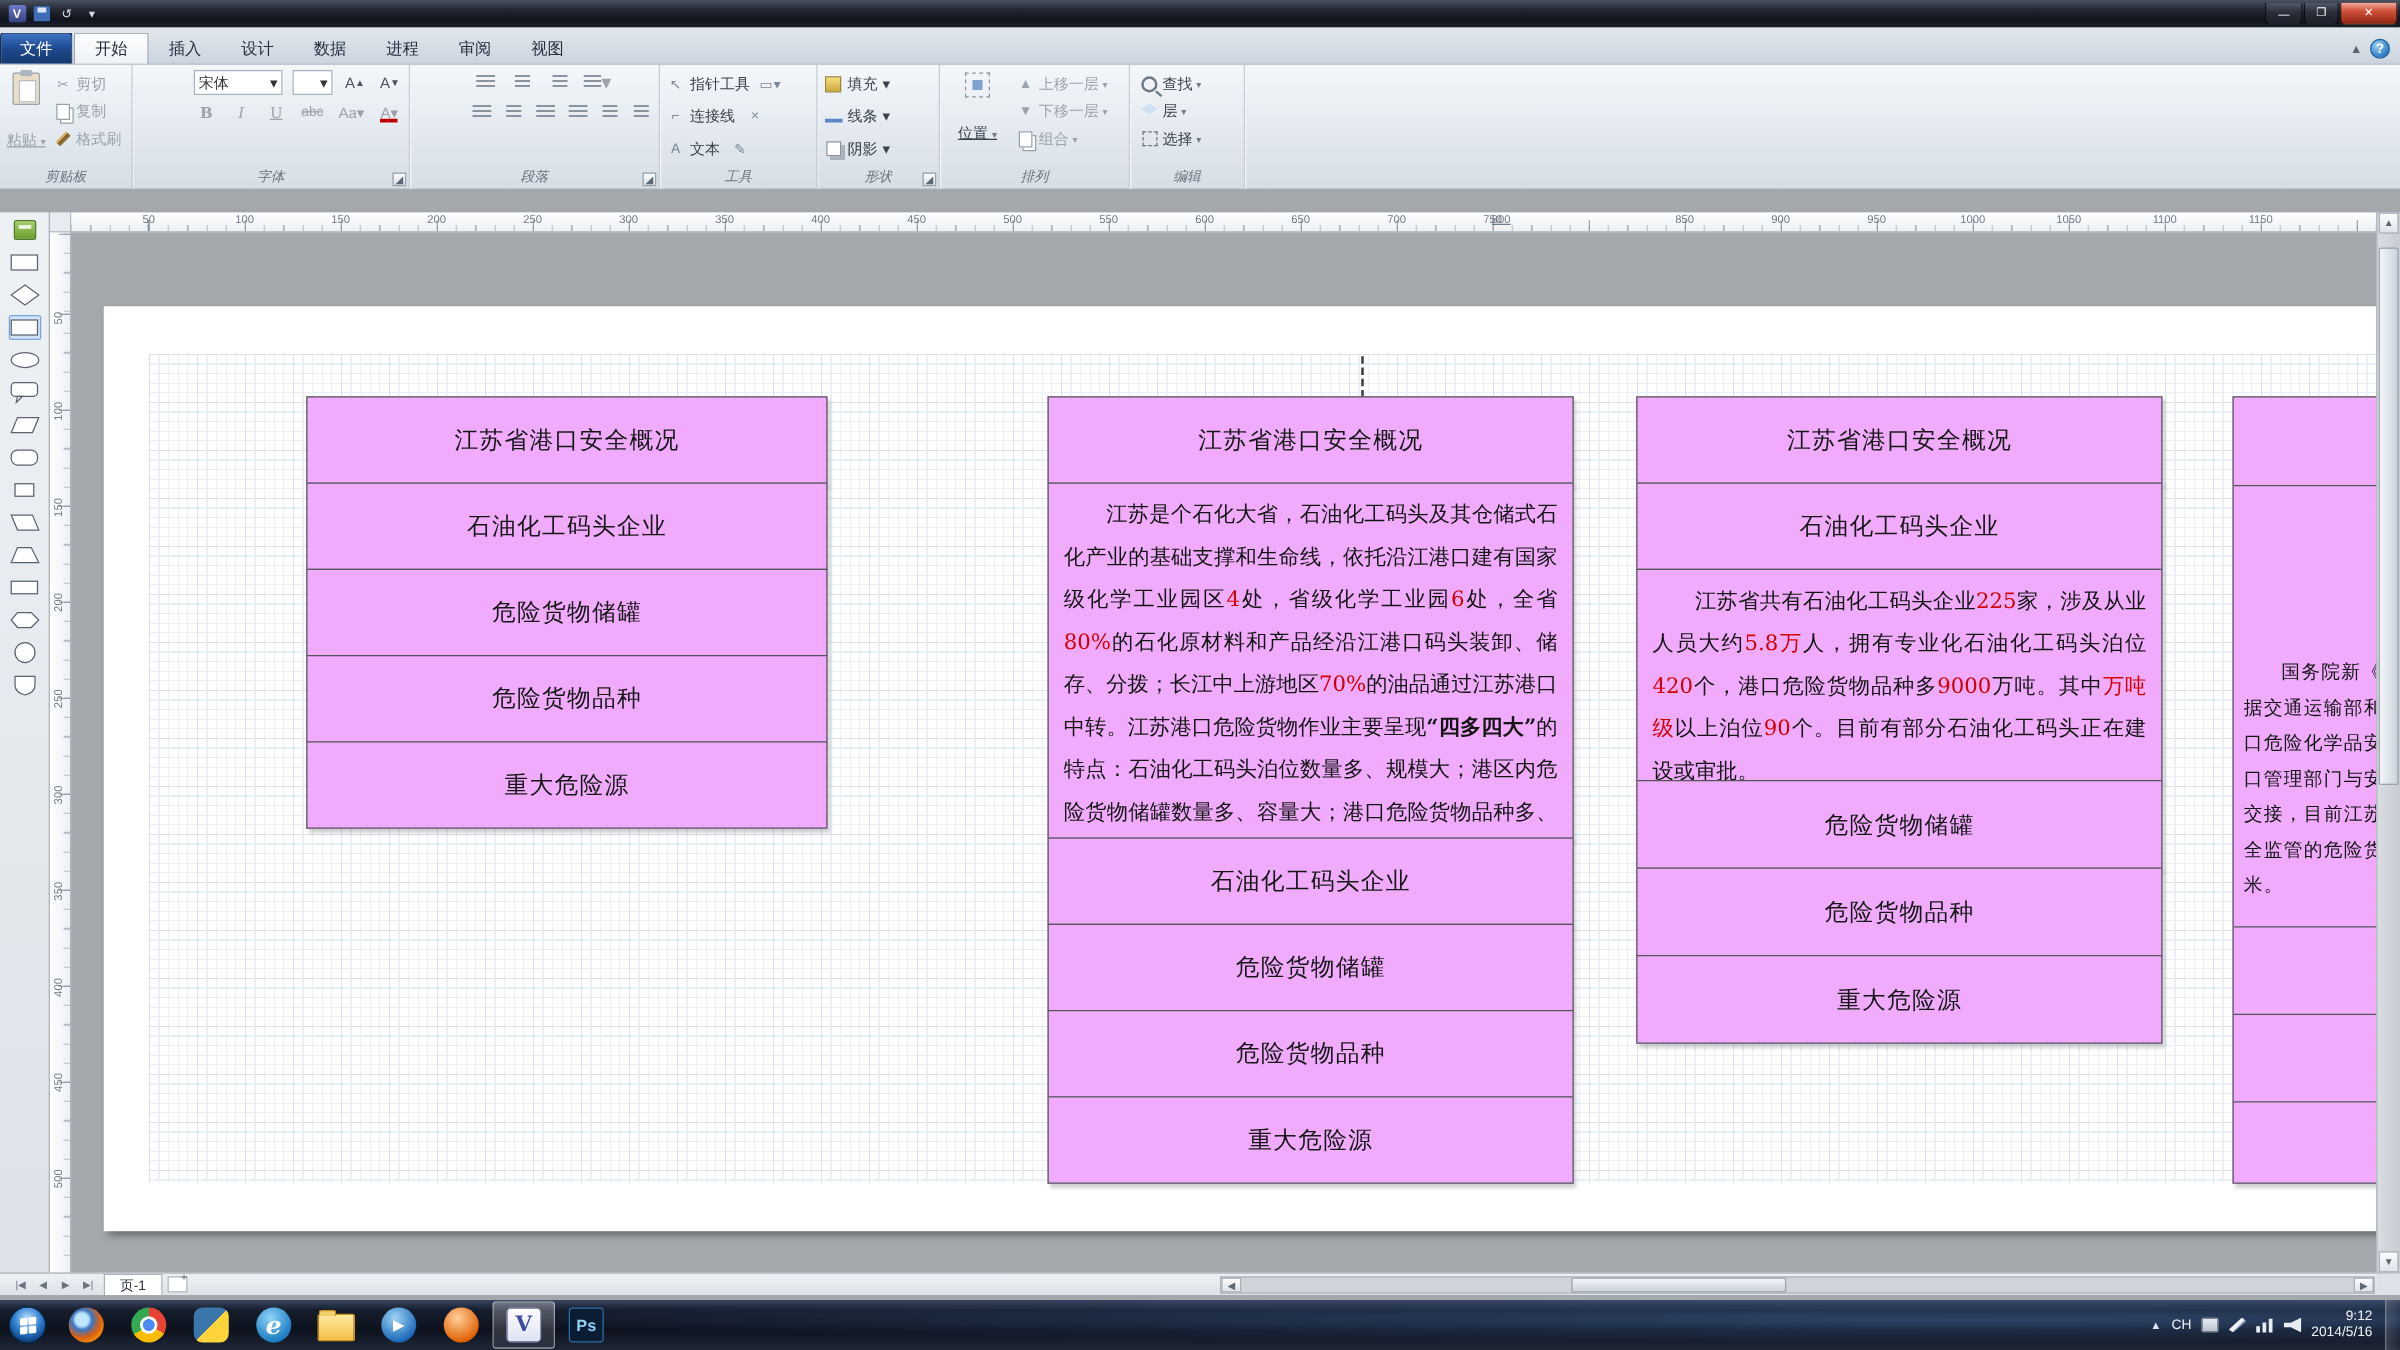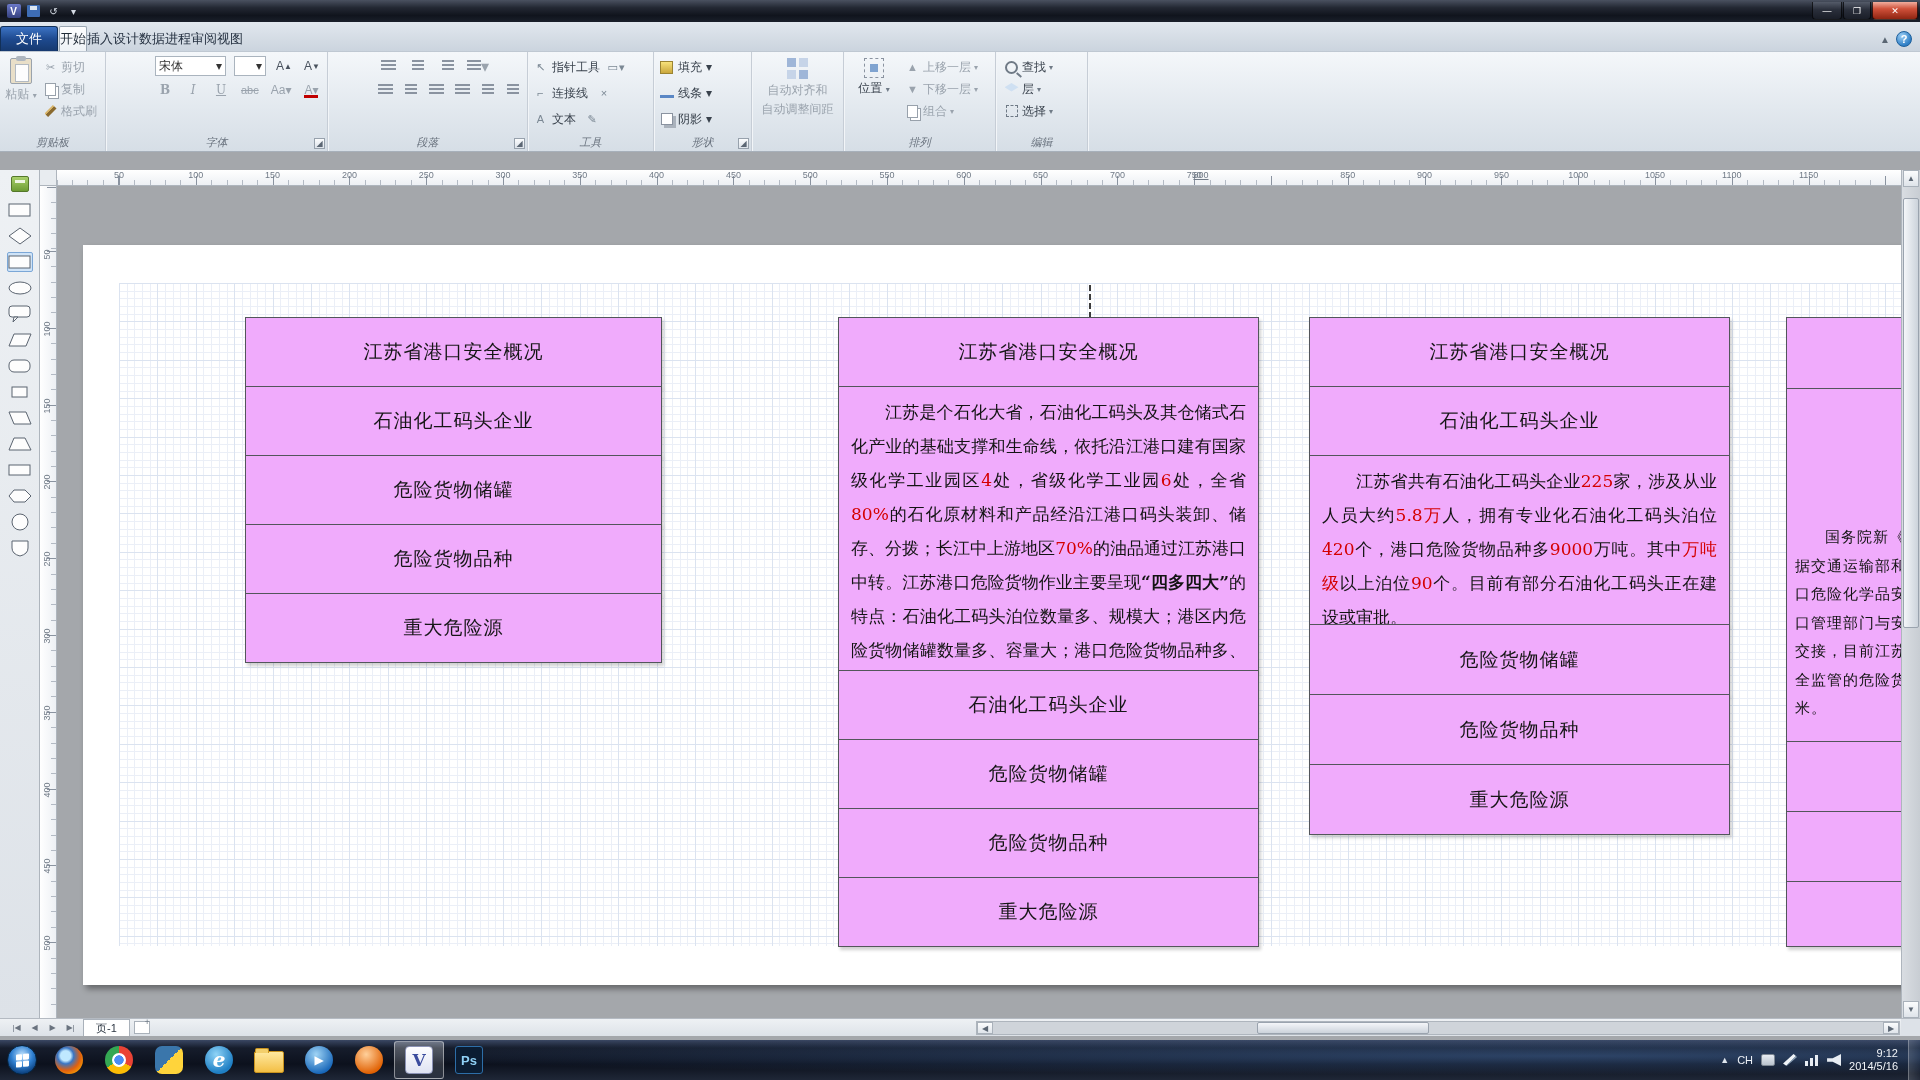--- a/index.html
+++ b/index.html
@@ -18,33 +18,33 @@
 .wtitle{position:absolute;left:0;right:0;text-align:center;font-size:12px;color:#f2f4f8;text-shadow:0 1px 2px #000;}
 .winbtns{margin-left:auto;display:flex;z-index:2;padding-right:2px;}
 .wbtn{height:18px;border:1px solid rgba(0,0,0,.7);border-top:none;border-radius:0 0 4px 4px;
  background:linear-gradient(#545b69,#2a2f3b 45%,#1a1e28);color:#fff;font-size:9px;display:flex;align-items:center;justify-content:center;margin-left:1px;}
 .wbtn.min{width:30px;}.wbtn.max{width:28px;}
 .wbtn.close{width:46px;background:linear-gradient(#f1ae9e,#d0513a 40%,#8f2512);}
 
 
 .tabsrow{position:absolute;top:22px;left:0;right:0;height:30px;background:linear-gradient(#e1e7ee,#cbd4de);display:flex;align-items:flex-end;border-bottom:1px solid #bfc8d2;}
 .filetab{width:58px;height:25px;margin:0 1px 0 0;background:linear-gradient(#3c73c4,#1e4a8f 50%,#16396f);color:#fff;font-size:13px;display:flex;align-items:center;justify-content:center;border-radius:3px 3px 0 0;border:1px solid #123058;border-bottom:none;}
-.rtab{height:25px;padding:0 0;font-size:13px;color:#253141;display:flex;align-items:center;}
+.rtab{height:25px;padding:0 16px;font-size:13px;color:#253141;display:flex;align-items:center;}
 .rtab.active{background:linear-gradient(#fdfdfe,#eef2f6);border:1px solid #9aa6b2;border-bottom:none;border-radius:2px 2px 0 0;color:#1f2a36;}
 .tabs-right{margin-left:auto;display:flex;align-items:center;gap:6px;padding:0 8px 4px 0;}
 .caret-ico{color:#5a6673;font-size:10px;}
 .help-ico{width:16px;height:16px;border-radius:50%;background:radial-gradient(circle at 35% 30%,#9fd0f5,#2f7fc6 70%);color:#fff;font-size:11px;font-weight:bold;display:flex;align-items:center;justify-content:center;border:1px solid #1d5f9b;}
 
 
 .ribbon{position:absolute;top:52px;left:0;right:0;height:100px;background:linear-gradient(#f4f7fa,#e3e9ef 55%,#d6dee6);border-bottom:1px solid #a7b0ba;display:flex;}
 .group{position:relative;border-right:1px solid #c6cdd6;box-shadow:1px 0 0 #f2f5f8;display:flex;flex-direction:column;}
 .gc{flex:1;display:flex;gap:3px;padding:4px 5px 0;}
 .glabel{height:16px;font-size:11px;color:#69727e;text-align:center;line-height:14px;font-style:italic;}
 .dlg{position:absolute;right:2px;bottom:2px;width:11px;height:11px;border:1px solid #97a1ac;background:linear-gradient(#fbfcfd,#dde3ea);color:#5c6774;font-size:8px;line-height:9px;text-align:center;}
-.bigbtn{width:50px;display:flex;flex-direction:column;align-items:center;justify-content:flex-start;font-size:12px;color:#39424d;text-align:center;gap:2px;padding-top:2px;}
+.bigbtn{width:50px;display:flex;flex-direction:column;align-items:center;justify-content:flex-start;font-size:12px;color:#39424d;text-align:center;gap:20px;padding-top:2px;text-decoration:underline;}
 .bigbtn .dd,.sbtn .dd{font-size:8px;color:#707b87;}
 .disabled,.disabled *{color:#9aa3ad !important;}
 .smallcol{display:flex;flex-direction:column;gap:2px;padding-top:1px;}
 .sbtn{display:flex;align-items:center;gap:3px;font-size:12px;color:#39424d;height:20px;padding:0 3px;white-space:nowrap;}
 .si{width:15px;height:15px;display:inline-flex;align-items:center;justify-content:center;font-size:11px;color:#7b8894;}
 
 .ic-paste{width:22px;height:26px;border:1px solid #9aa3ad;background:#e9dfc8;position:relative;border-radius:2px;}
 .ic-paste::before{content:"";position:absolute;left:5px;top:-3px;width:10px;height:5px;background:#aeb6bf;border-radius:2px;}
 .ic-paste::after{content:"";position:absolute;left:4px;top:5px;width:12px;height:16px;background:#fdfdfd;border:1px solid #b3bac2;}
 .i-copy{width:11px;height:13px;border:1px solid #98a1ab;background:#fff;box-shadow:3px 3px 0 -1px #fff,3px 3px 0 0 #98a1ab;}
@@ -410,29 +410,20 @@
                 <span>阴影</span>
                 <span class="dd">▾</span>
               </div>
             </div>
         </div>
       </div>
       <div class="glabel">形状</div>
       <div class="dlg">◢</div>
     </div>
 
-    <div class="group" style="width:92px">
-      <div class="gc" style="justify-content:center">
-        <div class="bigbtn disabled" style="width:84px">
-          <span class="i-grid"></span>
-          <span>自动对齐和</span>
-          <span>自动调整间距</span>
-        </div>
-      </div>
-    </div>
 
     <div class="group" style="width:152px">
       <div class="gc">
         <div class="bigbtn">
           <span class="i-pos"></span>
           <span><span>位置</span> <span class="dd">▾</span></span>
         </div>
         <div class="smallcol disabled">
           <div class="sbtn">
               <span class="si">▲</span>

